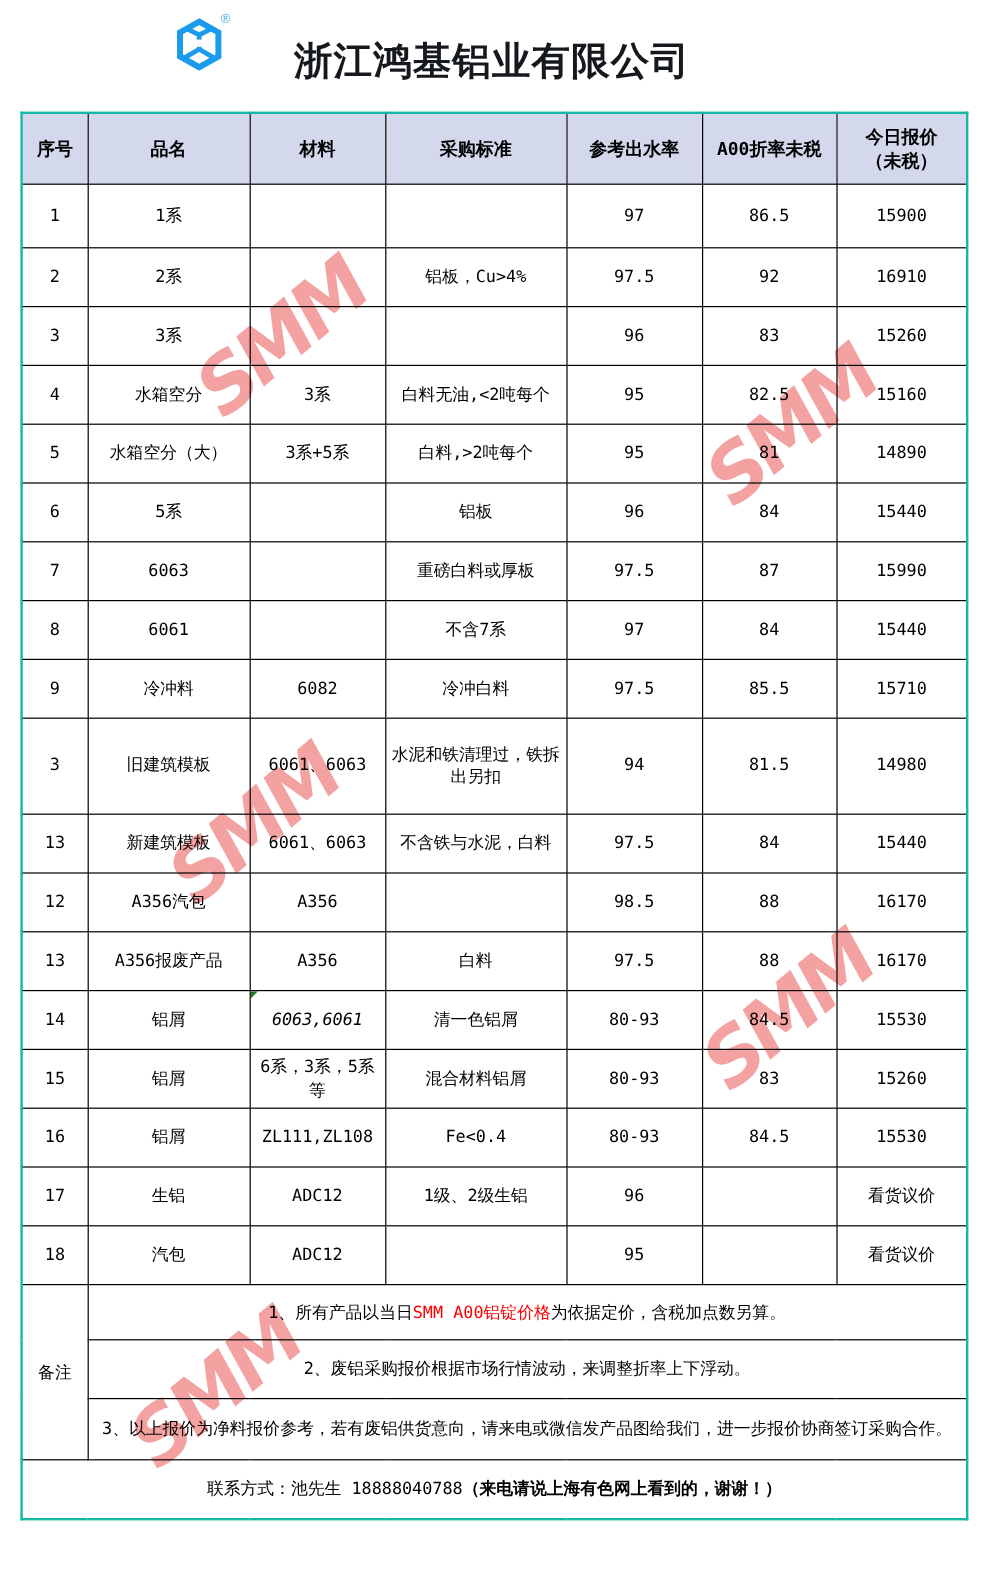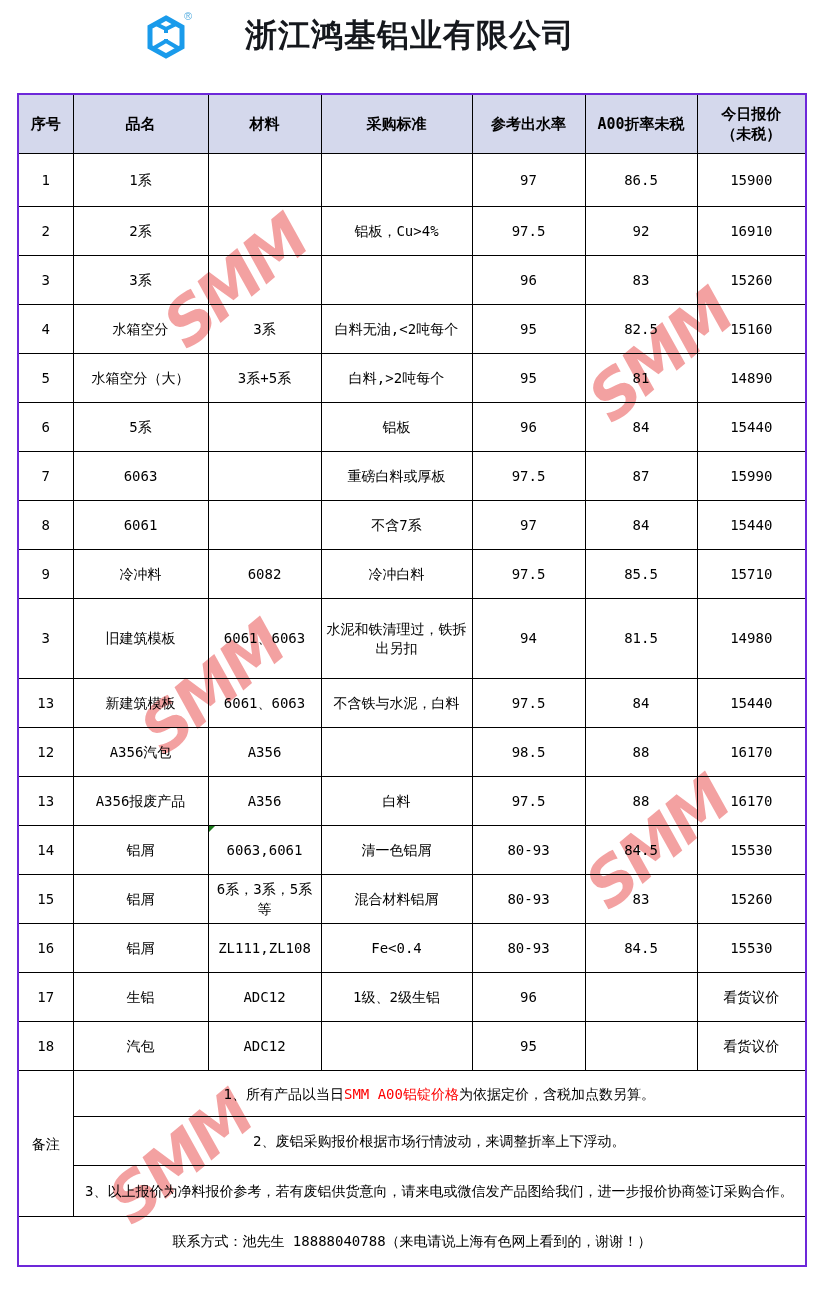--- a/index.html
+++ b/index.html
@@ -3,45 +3,45 @@
 <meta charset="utf-8">
 <style>
   html,body{margin:0;padding:0;background:#ffffff;}
   .page{position:relative;width:820px;height:1311px;background:#ffffff;overflow:hidden;
         font-family:"DejaVu Sans Mono","Liberation Mono",monospace;color:#000;}
   
   .brandbar{position:absolute;left:0;top:6px;width:820px;height:52px;}
   .logo{position:absolute;left:146px;top:9px;width:40px;height:44px;}
   .regmark{position:absolute;left:184px;top:4px;font-size:11px;color:#58aee0;
            font-family:"Liberation Sans",sans-serif;}
-  .company{position:absolute;left:0;top:8px;width:820px;text-align:center;
+  .company{position:absolute;left:0;top:24px;width:820px;text-align:center;
            font-family:"Liberation Sans",sans-serif;font-weight:bold;font-size:32px;
            letter-spacing:1px;color:#15181d;}
   .subtitle{position:absolute;left:0;top:60px;width:820px;text-align:center;
             font-weight:bold;font-size:18px;color:#000;}
   
   table.sheet{position:absolute;left:17px;top:93px;width:788px;border-collapse:collapse;
-              table-layout:fixed;border:2px solid #6d28d9;}
+              table-layout:fixed;border:2px solid #14b8a6;}
   .sheet th,.sheet td{border:1px solid #000;text-align:center;vertical-align:middle;
                       padding:0 2px;overflow:hidden;}
   .sheet thead th{background:#d4d8ec;font-weight:bold;font-size:15px;height:58px;
                   white-space:pre-line;line-height:20px;}
   .sheet tbody td{font-size:14px;height:48px;line-height:20px;background:transparent;}
   tr.r1 td{height:52px;}
   tr.tall td{height:79px;line-height:19px;}
-  td.rel{position:relative;}
+  td.rel{position:relative;font-style:italic;}
   i.corner{position:absolute;left:0;top:0;width:0;height:0;display:block;
            border-top:6px solid #1c7a1c;border-right:6px solid transparent;}
   
   .note-label{font-size:16px;font-weight:normal;margin-top:32px;}
   .note-cell{text-align:left;padding:2px 8px;font-size:15px;line-height:20px;}
   tr.n1 td{height:45px;text-align:center;} tr.n2 td{height:48px;} tr.n3 td{height:50px;}
   .red{color:#fe0000;}
   .contact-cell{text-align:left;padding:2px 8px;font-size:16px;height:45px;}
-  .bold{font-weight:normal;margin-top:27px;}
+  .bold{font-weight:bold;margin-top:27px;}
   
   .wm{position:absolute;z-index:3;transform:translate(-50%,-50%) rotate(-40deg);
       font-family:"DejaVu Sans",sans-serif;font-style:italic;font-weight:900;
       font-size:64px;letter-spacing:-4px;color:rgba(229,59,59,0.48);
       pointer-events:none;white-space:nowrap;}
   .wm1{left:235px;top:282px;} .wm2{left:660px;top:356px;} .wm3{left:212px;top:688px;}
   .wm4{left:657px;top:843px;} .wm5{left:180px;top:1158px;}
   
   table.sheet{z-index:4;position:absolute;background:transparent;}
   .wm{z-index:2;}

